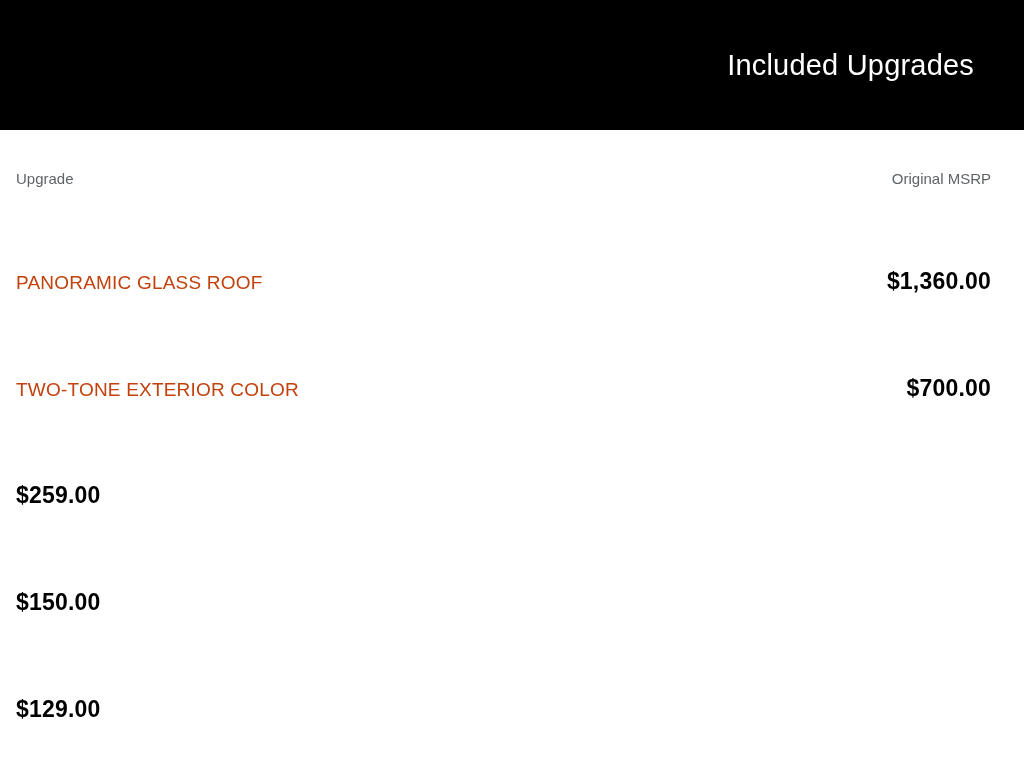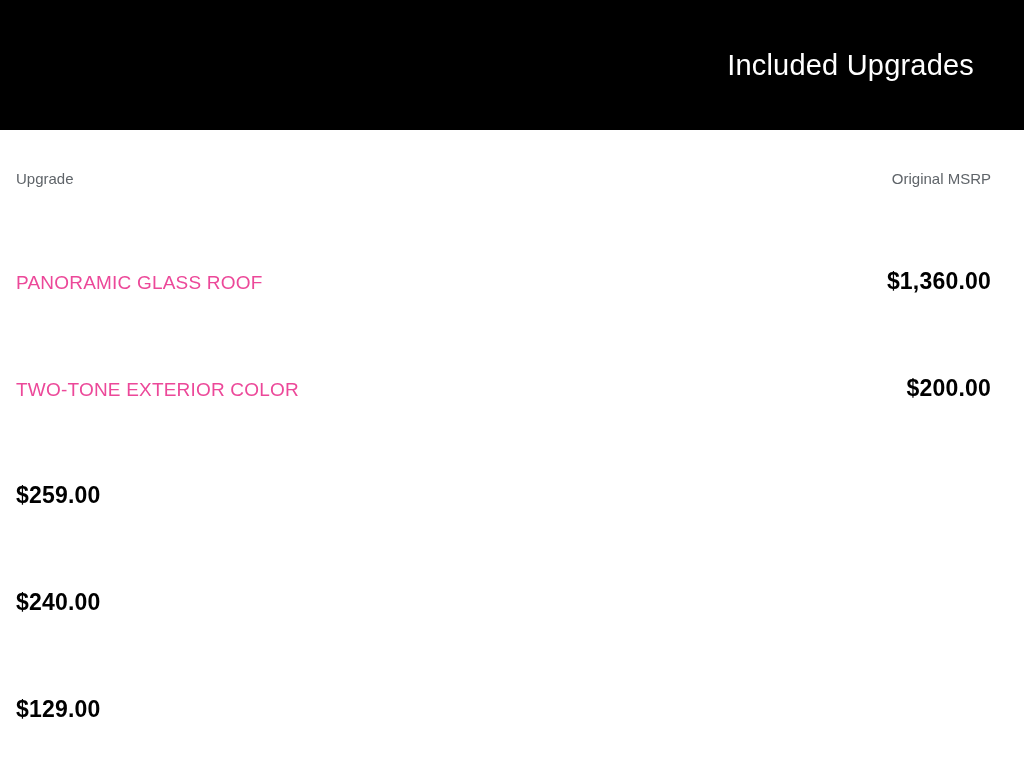--- a/index.html
+++ b/index.html
@@ -51,21 +51,21 @@
     justify-content: space-between;
     align-items: baseline;
     margin-top: 60px;
   }
   .upgrade-row:first-of-type {
     margin-top: 40px;
   }
   .upgrade-name {
     font-size: 19px;
     line-height: 23px;
-    color: #ec4899;
+    color: #c2410c;
     letter-spacing: 0.2px;
   }
   .upgrade-price {
     font-size: 23px;
     line-height: 27px;
     font-weight: 700;
     color: #000000;
     letter-spacing: 0.2px;
     margin-top: 20px;
   }
@@ -92,29 +92,29 @@
       <span>Original MSRP</span>
     </div>
 
     <div class="upgrade-row">
       <span class="upgrade-name">PANORAMIC GLASS ROOF</span>
       <span class="upgrade-price">$1,360.00</span>
     </div>
 
     <div class="upgrade-row">
       <span class="upgrade-name">TWO-TONE EXTERIOR COLOR</span>
-      <span class="upgrade-price">$200.00</span>
+      <span class="upgrade-price">$700.00</span>
     </div>
 
     <div class="upgrade-row">
       <span class="upgrade-price">$259.00</span>
     </div>
 
     <div class="upgrade-row">
-      <span class="upgrade-price">$240.00</span>
+      <span class="upgrade-price">$150.00</span>
     </div>
 
     <div class="upgrade-row">
       <span class="upgrade-price">$129.00</span>
     </div>
 
     <div class="upgrade-row">
       <span class="upgrade-price">$129.00</span>
     </div>
 

